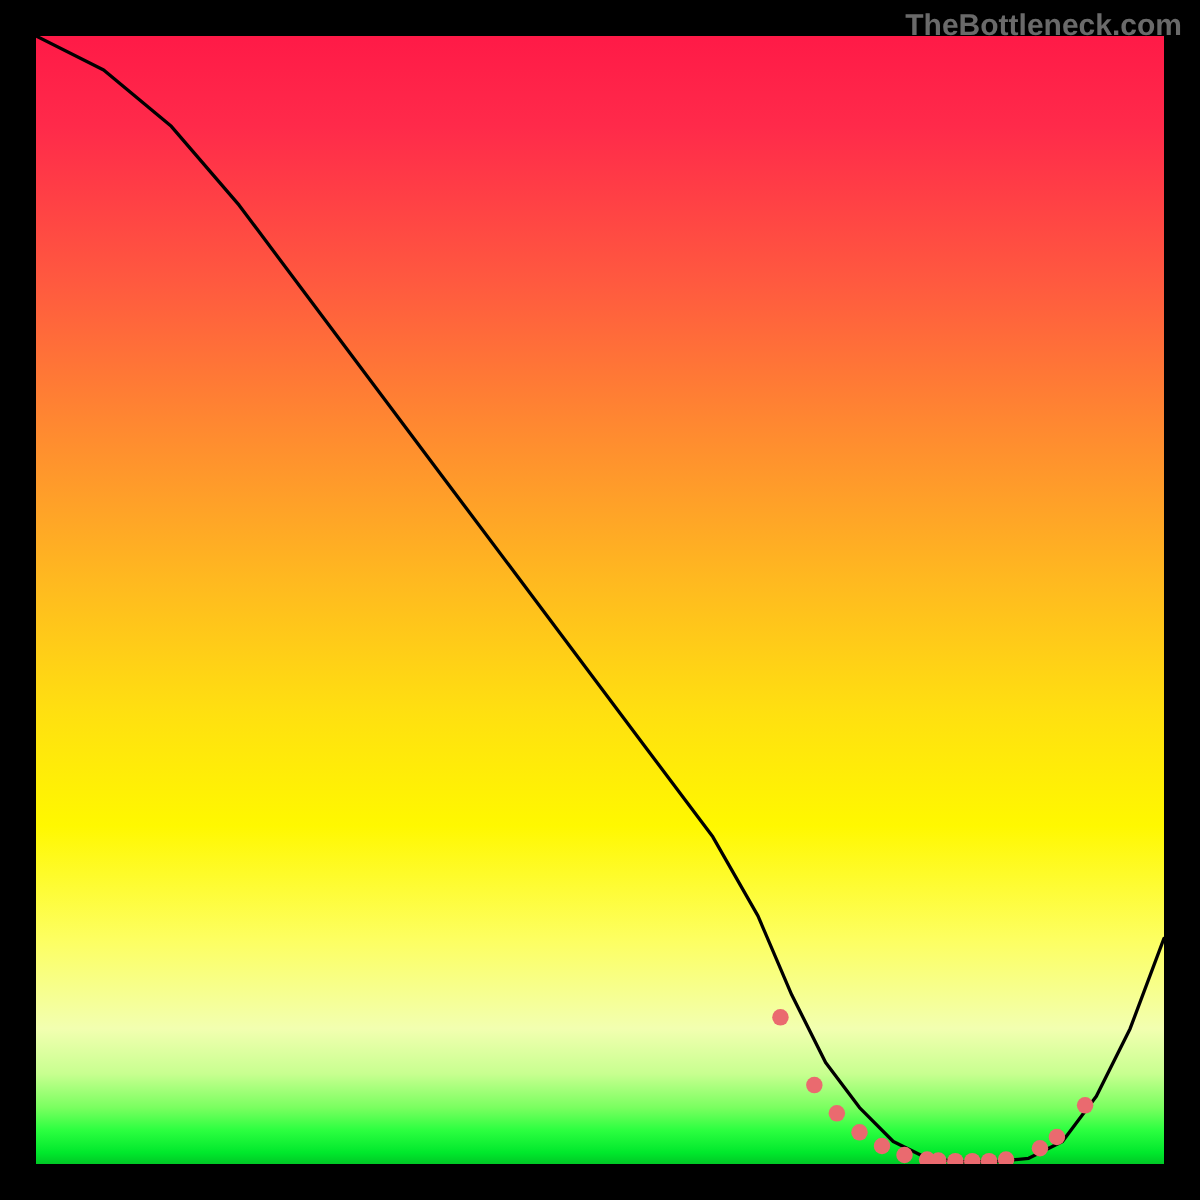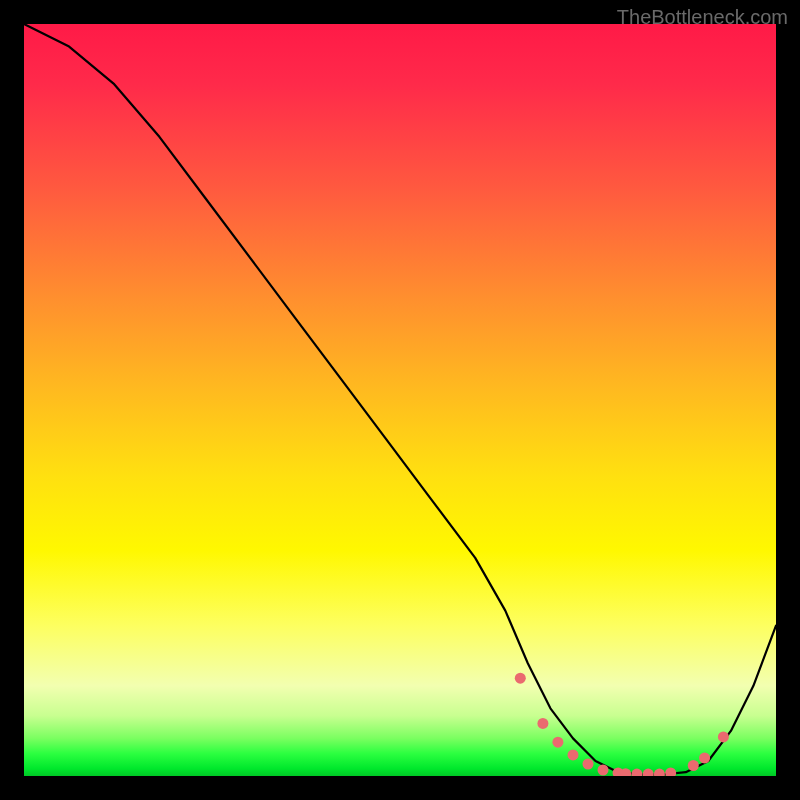--- a/index.html
+++ b/index.html
@@ -1,17 +1,17 @@
 <!DOCTYPE html>
 <html><head>
 <meta charset="utf-8">
 <style>
   * { margin: 0; padding: 0; box-sizing: border-box; }
   body { width: 800px; height: 800px; background: #000; position: relative; font-family: Arial, sans-serif; }
-  .watermark { position: absolute; top: 6px; right: 12px; color: #6a6a6a; font-size: 20px; font-weight: 400; z-index: 10; }
+  .watermark { position: absolute; top: 6px; right: 12px; color: #6a6a6a; font-size: 20px; font-weight: 700; z-index: 10; }
   .plot { position: absolute; left: 24px; top: 24px; width: 752px; height: 752px; }
   .gradient {
     position: absolute; inset: 0;
     background: linear-gradient(to bottom,
       #ff1a47 0%,
       #ff2a4a 8%,
       #ff5a3f 22%,
       #ff8a30 35%,
       #ffb820 48%,
       #ffe010 60%,

